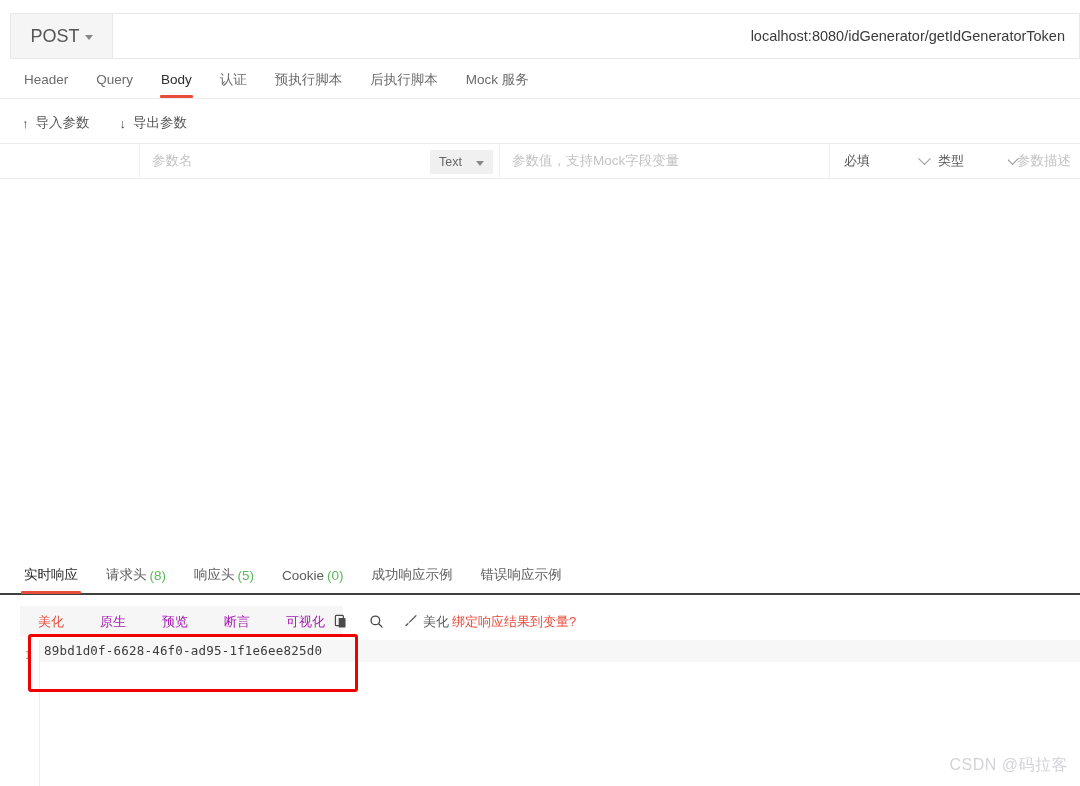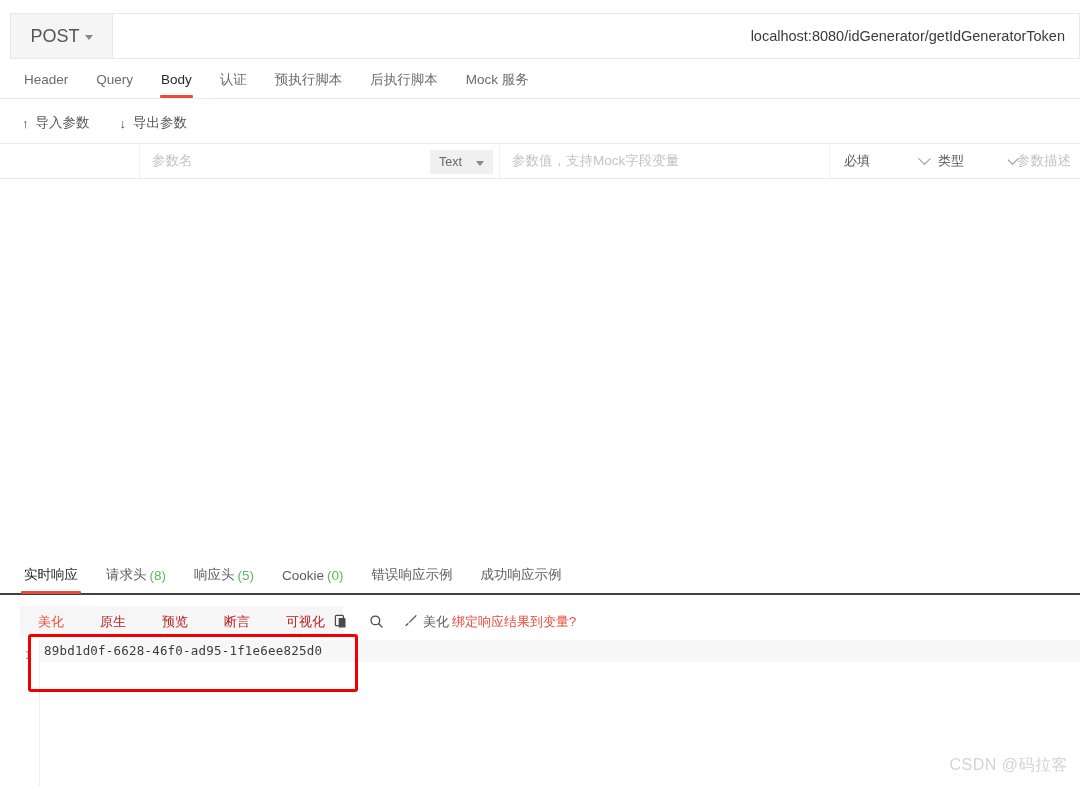--- a/index.html
+++ b/index.html
@@ -183,21 +183,21 @@
   }
   .seg-group {
     position: absolute; left: 20px; top: 0;
     height: 31px;
     display: flex; align-items: center;
     background: #f6f6f6;
   }
   .seg {
     height: 31px; padding: 0 18px;
     display: flex; align-items: center;
-    color: #b91c1c; font-size: 13px;
+    color: #a21caf; font-size: 13px;
     cursor: pointer;
   }
   .seg.active { color: #e84c3d; }
   .sub-icons {
     position: absolute; left: 334px; top: 0;
     height: 31px;
     display: flex; align-items: center; gap: 20px;
   }
   .icon-btn { cursor: pointer; display:flex; align-items:center; gap:5px; color:#5a5a5a; font-size:13px;}
   .bind-link {
@@ -349,24 +349,24 @@
     </div>
     <div class="resp-tab">
       <span>响应头</span>
       <span class="cnt-green">(5)</span>
     </div>
     <div class="resp-tab">
       <span>Cookie</span>
       <span class="cnt-green">(0)</span>
     </div>
     <div class="resp-tab">
+      <span>成功响应示例</span>
+    </div>
+    <div class="resp-tab">
       <span>错误响应示例</span>
-    </div>
-    <div class="resp-tab">
-      <span>成功响应示例</span>
     </div>
   </div>
 
   <div class="resp-sub">
     <div class="seg-group">
       <div class="seg active">
           <span>美化</span>
         </div>
       <div class="seg">
           <span>原生</span>

